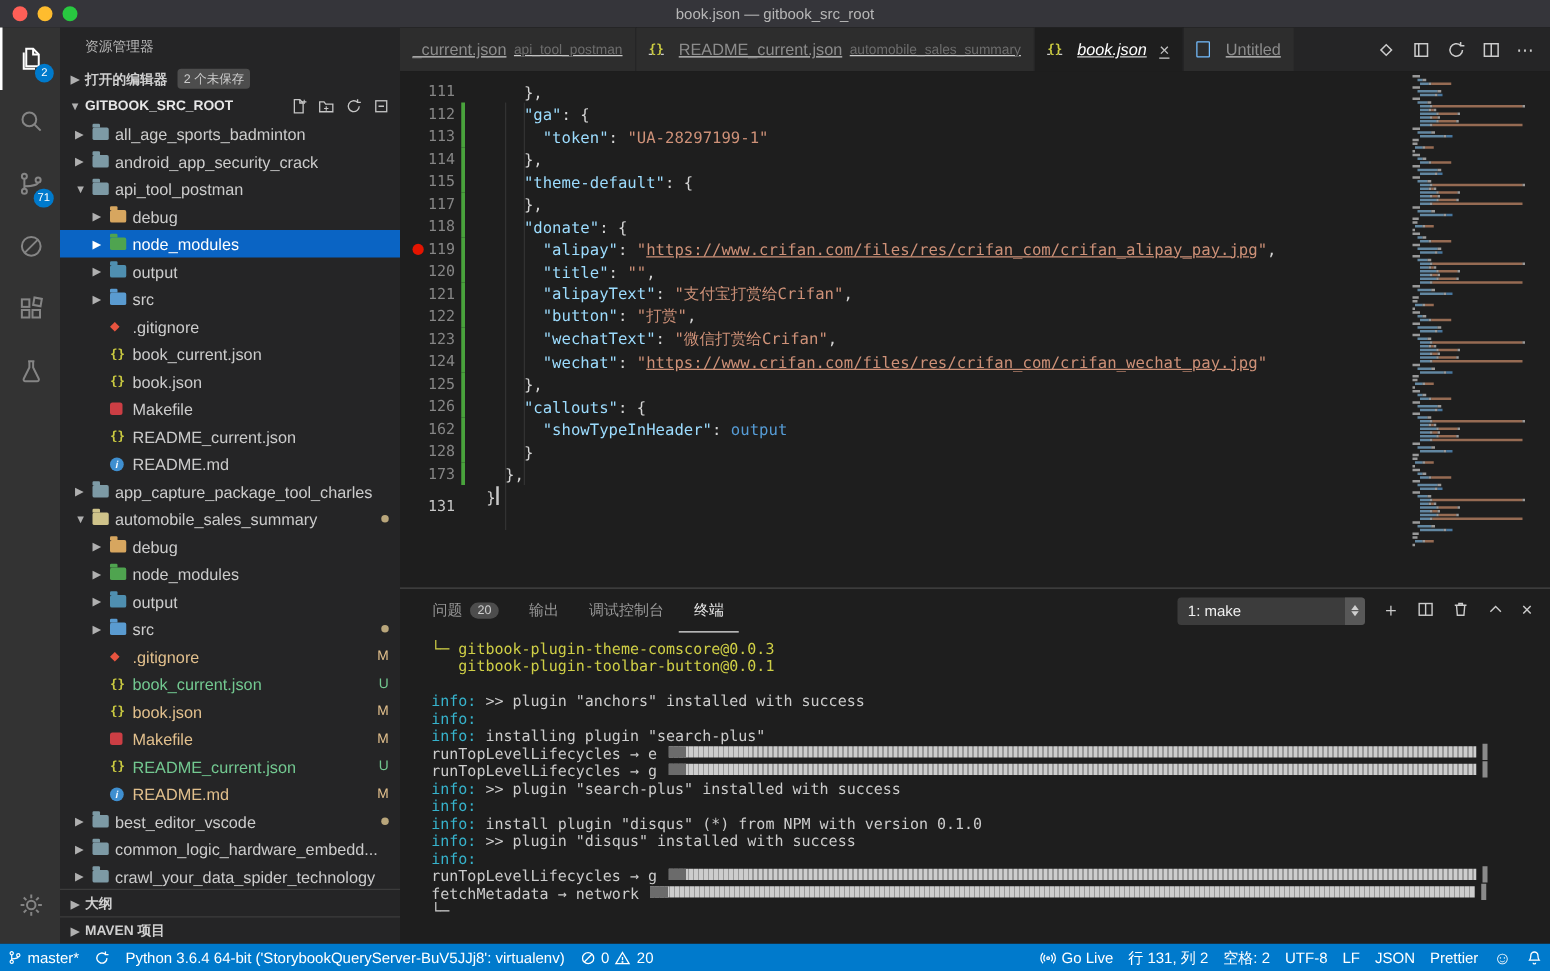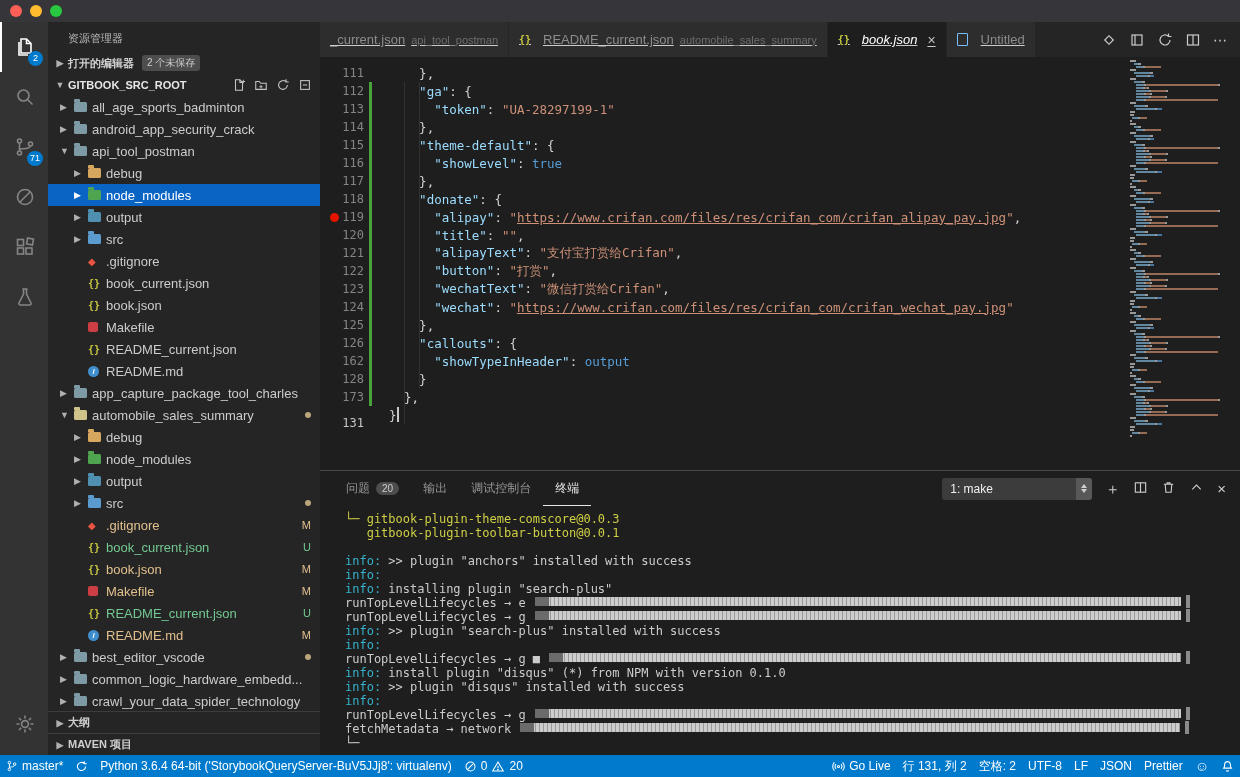--- a/index.html
+++ b/index.html
@@ -131,20 +131,21 @@
 <body>
 
 <div class="app">
 
   <div class="titlebar">
     <div class="lights">
       <span class="light red"></span>
       <span class="light yellow"></span>
       <span class="light green"></span>
     </div>
+    <div class="wtitle">book.json — gitbook_src_root</div>
   </div>
 
   <div class="activitybar">
     <div class="ab-item active">
       <svg width="24" height="24" viewBox="0 0 24 24">
           <path d="M13.5 4H8v14h10V8.5L13.5 4z"></path>
           <path d="M13.5 4v4.5H18"></path>
           <path d="M6 7v13h9"></path>
         </svg>
       <span class="ab-badge">2</span>
@@ -477,25 +478,20 @@
           </div>
           <div class="cl">
             <span class="ln">114</span>
             <span class="chg on"></span>
             <span class="code"><span class="tk-p">    },</span></span>
           </div>
           <div class="cl">
             <span class="ln">115</span>
             <span class="chg on"></span>
             <span class="code"><span class="tk-p">    </span><span class="tk-k">"theme-default"</span><span class="tk-p">: {</span></span>
-          </div>
-          <div class="cl">
-            <span class="ln">116</span>
-            <span class="chg on"></span>
-            <span class="code"><span class="tk-p">      </span><span class="tk-k">"showLevel"</span><span class="tk-p">: </span><span class="tk-b">true</span></span>
           </div>
           <div class="cl">
             <span class="ln">117</span>
             <span class="chg on"></span>
             <span class="code"><span class="tk-p">    },</span></span>
           </div>
           <div class="cl">
             <span class="ln">118</span>
             <span class="chg on"></span>
             <span class="code"><span class="tk-p">    </span><span class="tk-k">"donate"</span><span class="tk-p">: {</span></span>
@@ -735,21 +731,20 @@
           <div class="trow"><span class="tc-y">└─ gitbook-plugin-theme-comscore@0.0.3</span></div>
           <div class="trow"><span class="tc-y">   gitbook-plugin-toolbar-button@0.0.1</span></div>
           <div class="trow">&nbsp;</div>
           <div class="trow"><span class="tc-i">info:</span><span class="tc-f"> &gt;&gt; plugin "anchors" installed with success</span></div>
           <div class="trow"><span class="tc-i">info:</span></div>
           <div class="trow"><span class="tc-i">info:</span><span class="tc-f"> installing plugin "search-plus"</span></div>
           <div class="trow"><span class="tc-f">runTopLevelLifecycles → e </span><span class="tbar" style="width: 646px;"></span></div>
           <div class="trow"><span class="tc-f">runTopLevelLifecycles → g </span><span class="tbar" style="width: 646px;"></span></div>
           <div class="trow"><span class="tc-i">info:</span><span class="tc-f"> &gt;&gt; plugin "search-plus" installed with success</span></div>
           <div class="trow"><span class="tc-i">info:</span></div>
-          <div class="trow"><span class="tc-f">runTopLevelLifecycles → g ■ </span><span class="tbar" style="width: 632px;"></span></div>
           <div class="trow"><span class="tc-i">info:</span><span class="tc-f"> install plugin "disqus" (*) from NPM with version 0.1.0</span></div>
           <div class="trow"><span class="tc-i">info:</span><span class="tc-f"> &gt;&gt; plugin "disqus" installed with success</span></div>
           <div class="trow"><span class="tc-i">info:</span></div>
           <div class="trow"><span class="tc-f">runTopLevelLifecycles → g </span><span class="tbar" style="width: 646px;"></span></div>
           <div class="trow"><span class="tc-f">fetchMetadata → network </span><span class="tbar" style="width: 660px;"></span></div>
           <div class="trow"><span class="tc-f">└─</span></div>
         </div>
     </div>
   </div>
 

